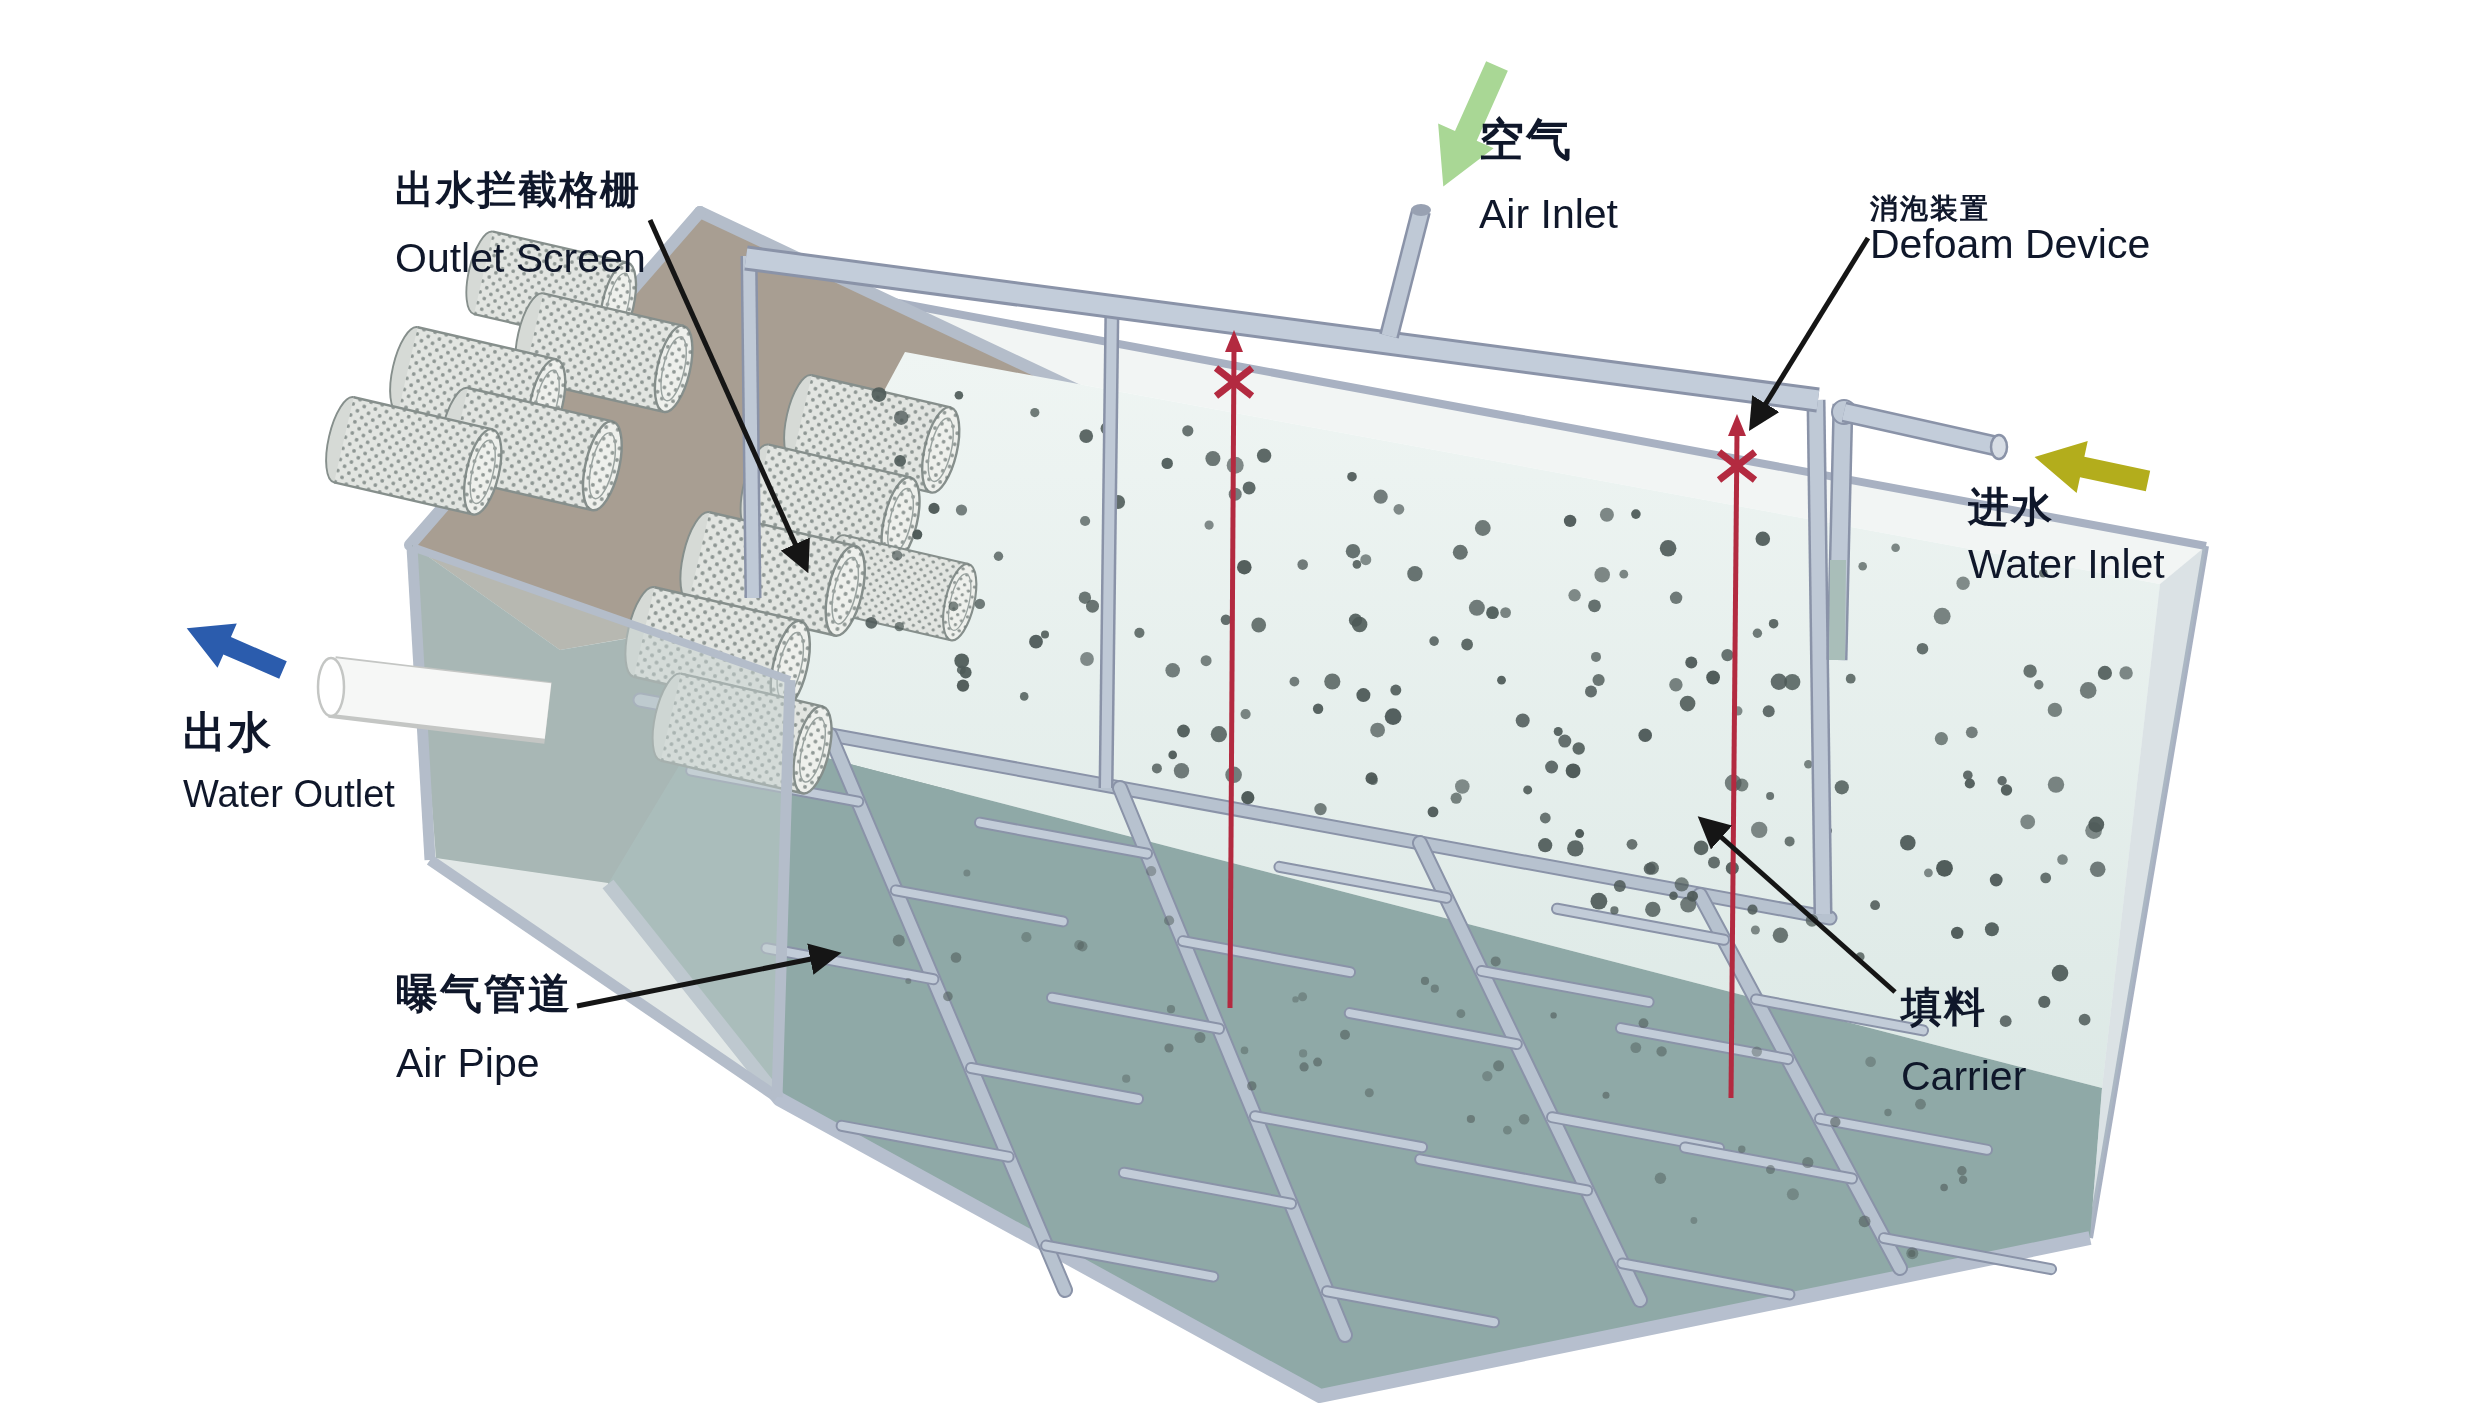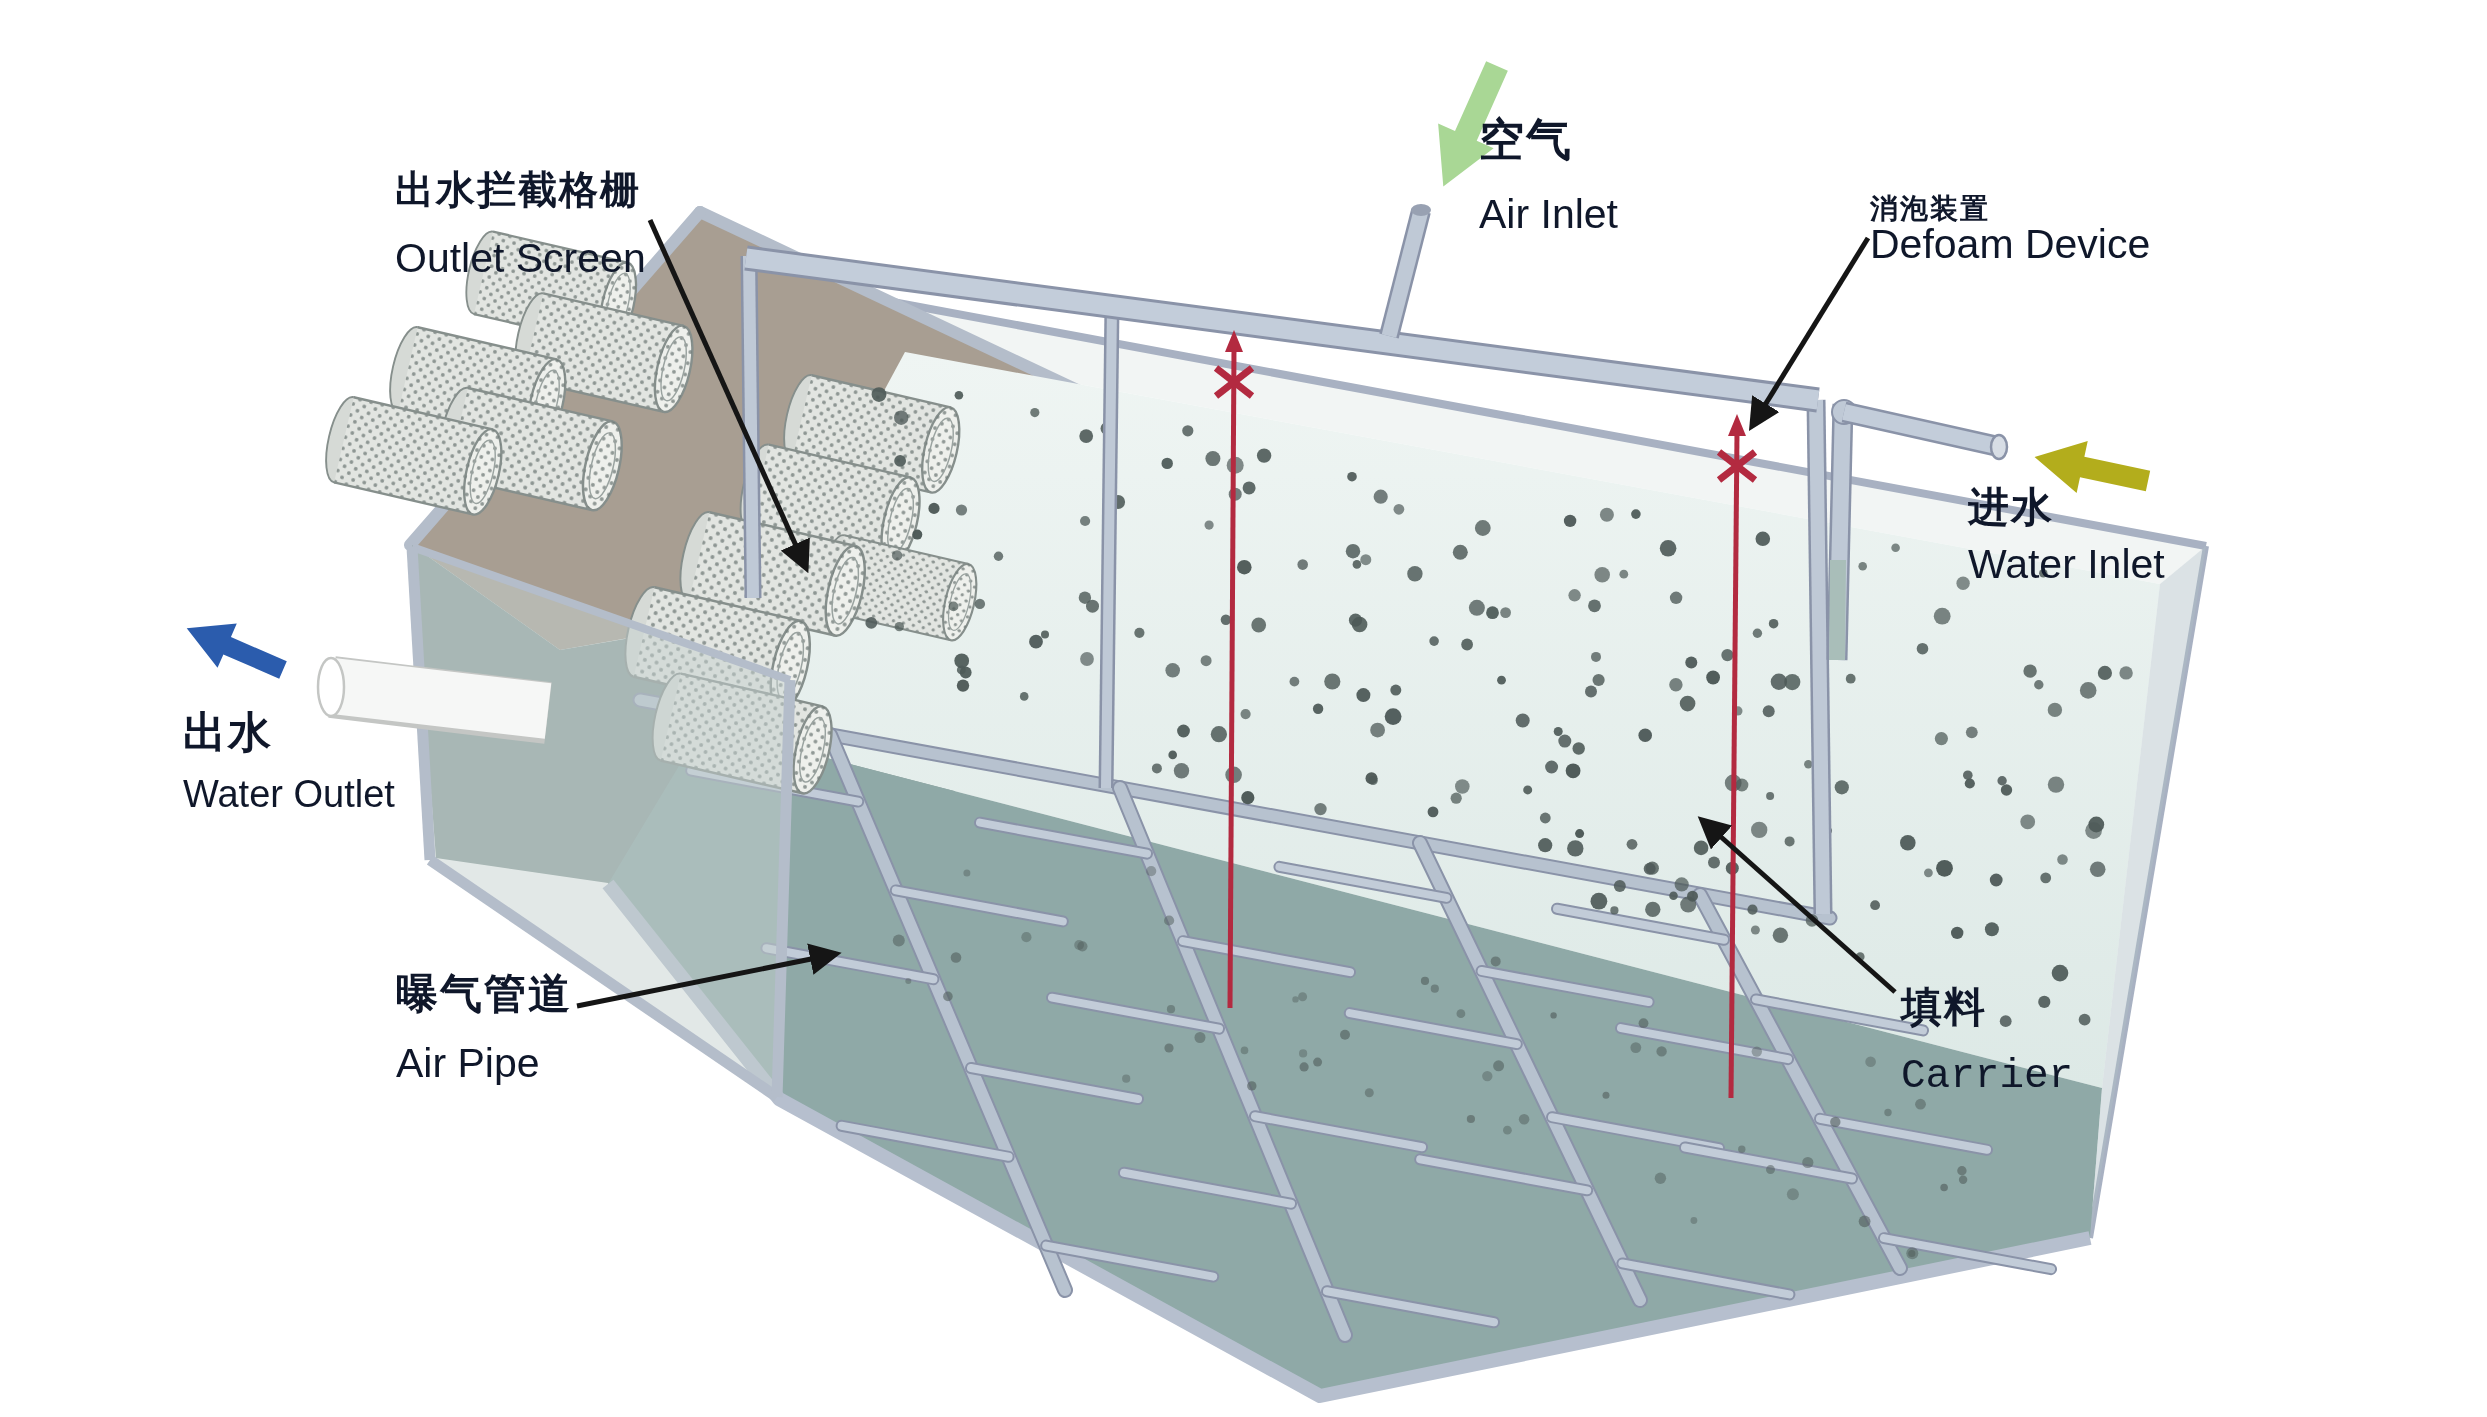--- a/index.html
+++ b/index.html
@@ -11,21 +11,21 @@
   .lbl .en{display:block;font-weight:500;}
   .wm{position:absolute;left:1742px;top:1178px;font-size:78px;color:#8f8f8f;opacity:.92;
       letter-spacing:4px;font-weight:500;}
   
   #lab-outlet-screen{left:383px;top:170px;margin-left:12px;}  #lab-outlet-screen .zh{font-size:39px;} #lab-outlet-screen .en{font-size:41px;margin-top:26px;}
   #lab-air-inlet{left:1479px;top:116px;}     #lab-air-inlet .zh{font-size:45px;}     #lab-air-inlet .en{font-size:41px;margin-top:30px;}
   #lab-defoam{left:1870px;top:194px;}        #lab-defoam .zh{font-size:28px;}        #lab-defoam .en{font-size:41px;}
   #lab-water-inlet{left:1968px;top:486px;}   #lab-water-inlet .zh{font-size:41px;}   #lab-water-inlet .en{font-size:41px;margin-top:14px;}
   #lab-water-outlet{left:183px;top:710px;}   #lab-water-outlet .zh{font-size:43px;}  #lab-water-outlet .en{font-size:38px;margin-top:20px;}
   #lab-air-pipe{left:388px;top:972px;margin-left:8px;}       #lab-air-pipe .zh{font-size:42px;}      #lab-air-pipe .en{font-size:41px;margin-top:26px;}
-  #lab-carrier{left:1901px;top:978px;margin-top:8px;}       #lab-carrier .zh{font-size:41px;}       #lab-carrier .en{font-size:41px;margin-top:26px;font-family:Liberation Mono, monospace;}
+  #lab-carrier{left:1901px;top:978px;margin-top:8px;}       #lab-carrier .zh{font-size:41px;}       #lab-carrier .en{font-size:41px;margin-top:26px;}
 </style>
 </head>
 <body>
 
 <div class="stage">
 
 <svg class="scene" viewBox="0 0 2487 1417">
   <defs>
     <pattern id="mesh" width="12" height="12" patternUnits="userSpaceOnUse">
       <circle cx="3" cy="3" r="2" fill="#707b78" opacity="0.75"></circle>

